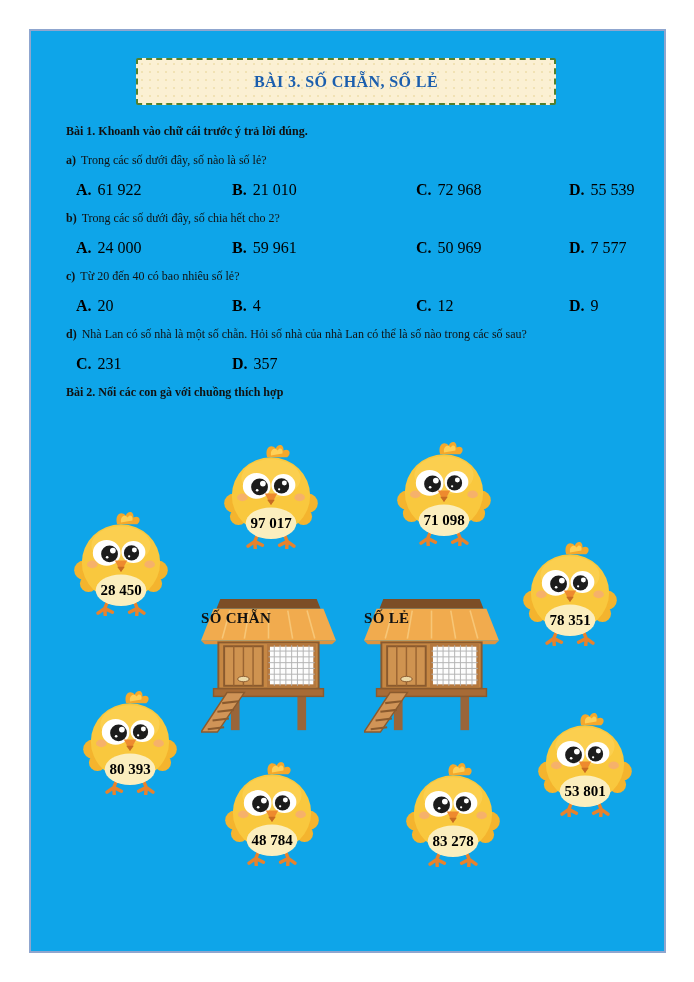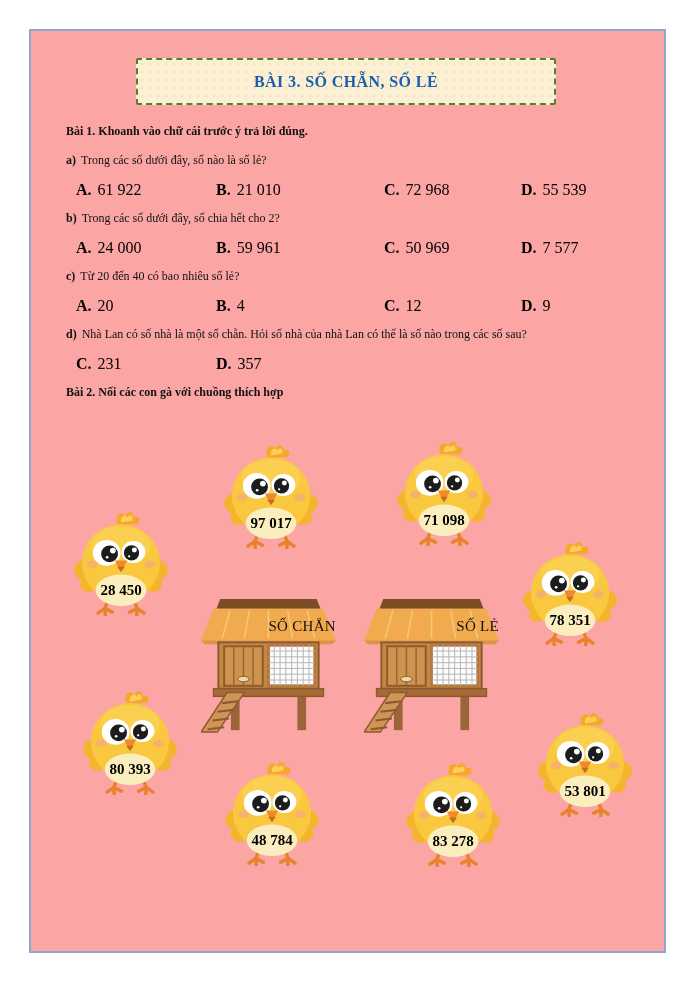--- a/index.html
+++ b/index.html
@@ -1,46 +1,46 @@
 <!DOCTYPE html>
 <html><head>
 <meta charset="utf-8">
 <style>
   html,body{margin:0;padding:0;background:#ffffff;width:694px;height:982px;
     font-family:"Liberation Serif","DejaVu Serif",serif;}
   .page{position:absolute;left:29px;top:29px;width:637px;height:924px;
-    box-sizing:border-box;border:2px solid #8fa6cf;background:#fca5a5;}
+    box-sizing:border-box;border:2px solid #8fa6cf;background:#0ea5e9;}
 
   
   .banner{position:absolute;left:105px;top:27px;width:420px;height:47px;
     box-sizing:border-box;border:2.5px dashed #53802d;background:#fbf0d3;
     background-image:radial-gradient(#f1e2b4 1px,transparent 1.2px);
     background-size:8px 8px;display:flex;align-items:center;justify-content:center;
     border-radius:2px;}
   .banner-title{font-weight:bold;font-size:16px;color:#1b5ead;letter-spacing:.4px;}
 
   
   .content{position:absolute;left:35px;top:86px;width:569px;}
   .content p{margin:0;line-height:29px;font-size:12px;color:#111;}
   .ex-title{font-weight:bold;}
   .q b{margin-right:5px;}
   .qd{text-align:justify;}
   .opts{display:grid;grid-template-columns:140px 168px 137px 1fr;
-    padding-left:10px;line-height:29px;font-size:16px;}
+    padding-left:10px;line-height:29px;font-size:16px;gap:16px;}
   .opt .letter{font-weight:bold;margin-right:6px;}
 
   
   .chick{position:absolute;width:96px;height:108px;}
   .chick svg{position:absolute;left:0;top:0;width:96px;height:107px;}
   .chick-num{position:absolute;left:0;top:73px;width:100%;text-align:center;
     font-weight:bold;font-size:15px;color:#000;}
   .coop{position:absolute;width:135px;height:135px;}
   .coop svg{position:absolute;left:0;top:0;width:135px;height:135px;overflow:visible;}
-  .coop-label{position:absolute;left:0;top:19px;width:100%;text-align:right;
-    font-weight:normal;font-size:15px;line-height:16px;color:#101010;letter-spacing:.3px;}
+  .coop-label{position:absolute;left:0;top:11px;width:100%;text-align:left;
+    font-weight:bold;font-size:15px;line-height:16px;color:#101010;letter-spacing:.3px;}
   .defs{position:absolute;width:0;height:0;overflow:hidden;}
 </style>
 </head>
 <body>
 
 <svg class="defs" aria-hidden="true">
   <defs>
     <symbol id="chick-sym" viewBox="0 0 100 112">
       <g stroke="#e8822c" stroke-width="3.6" stroke-linecap="round" fill="none">
         <path d="M38,92 L33,104 M33,104 l-7,5 M33,104 l0.5,7 M33,104 l8,4"></path>

